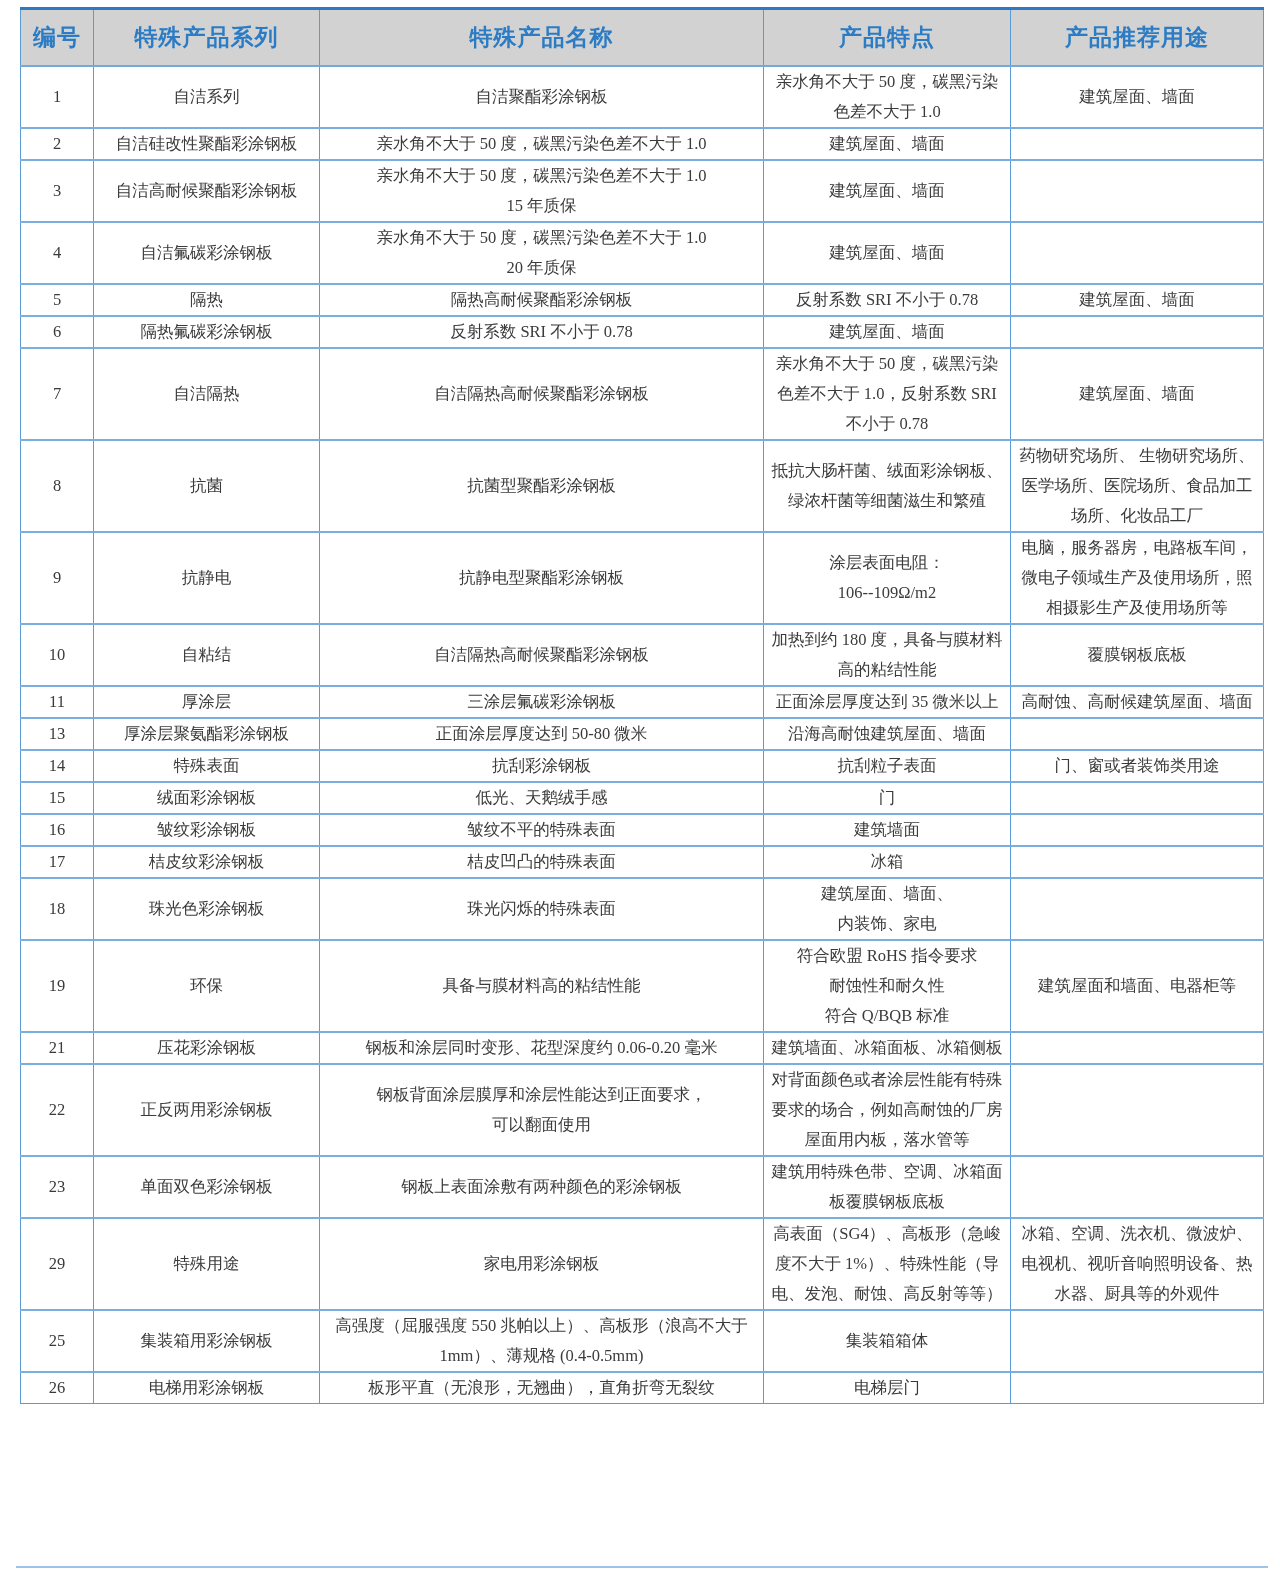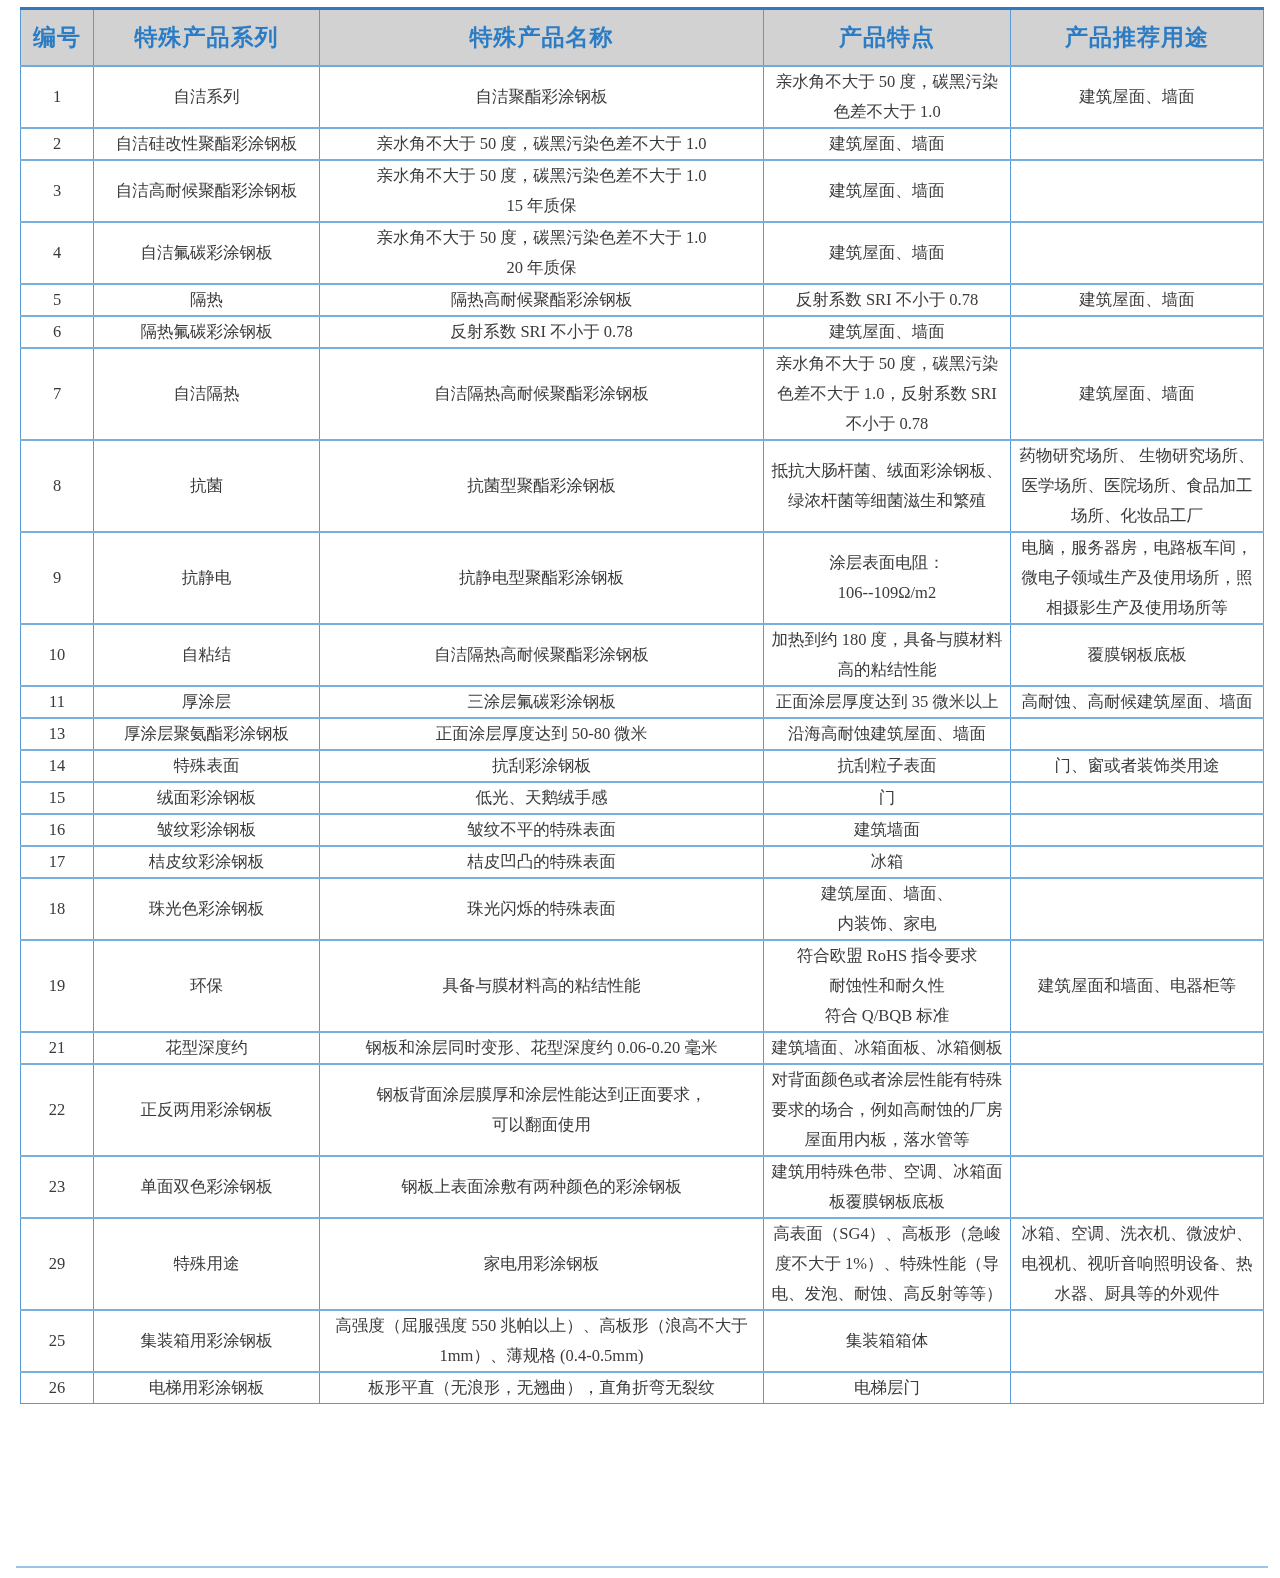--- a/index.html
+++ b/index.html
@@ -248,21 +248,21 @@
             <td>19</td>
             <td>环保</td>
             <td>具备与膜材料高的粘结性能</td>
             <td>符合欧盟 RoHS 指令要求
 耐蚀性和耐久性
 符合 Q/BQB 标准</td>
             <td>建筑屋面和墙面、电器柜等</td>
           </tr>
           <tr>
             <td>21</td>
-            <td>花型深度约</td>
+            <td>压花彩涂钢板</td>
             <td>钢板和涂层同时变形、花型深度约 0.06-0.20 毫米</td>
             <td>建筑墙面、冰箱面板、冰箱侧板</td>
             <td></td>
           </tr>
           <tr>
             <td>22</td>
             <td>正反两用彩涂钢板</td>
             <td>钢板背面涂层膜厚和涂层性能达到正面要求，
 可以翻面使用</td>
             <td>对背面颜色或者涂层性能有特殊要求的场合，例如高耐蚀的厂房屋面用内板，落水管等</td>

